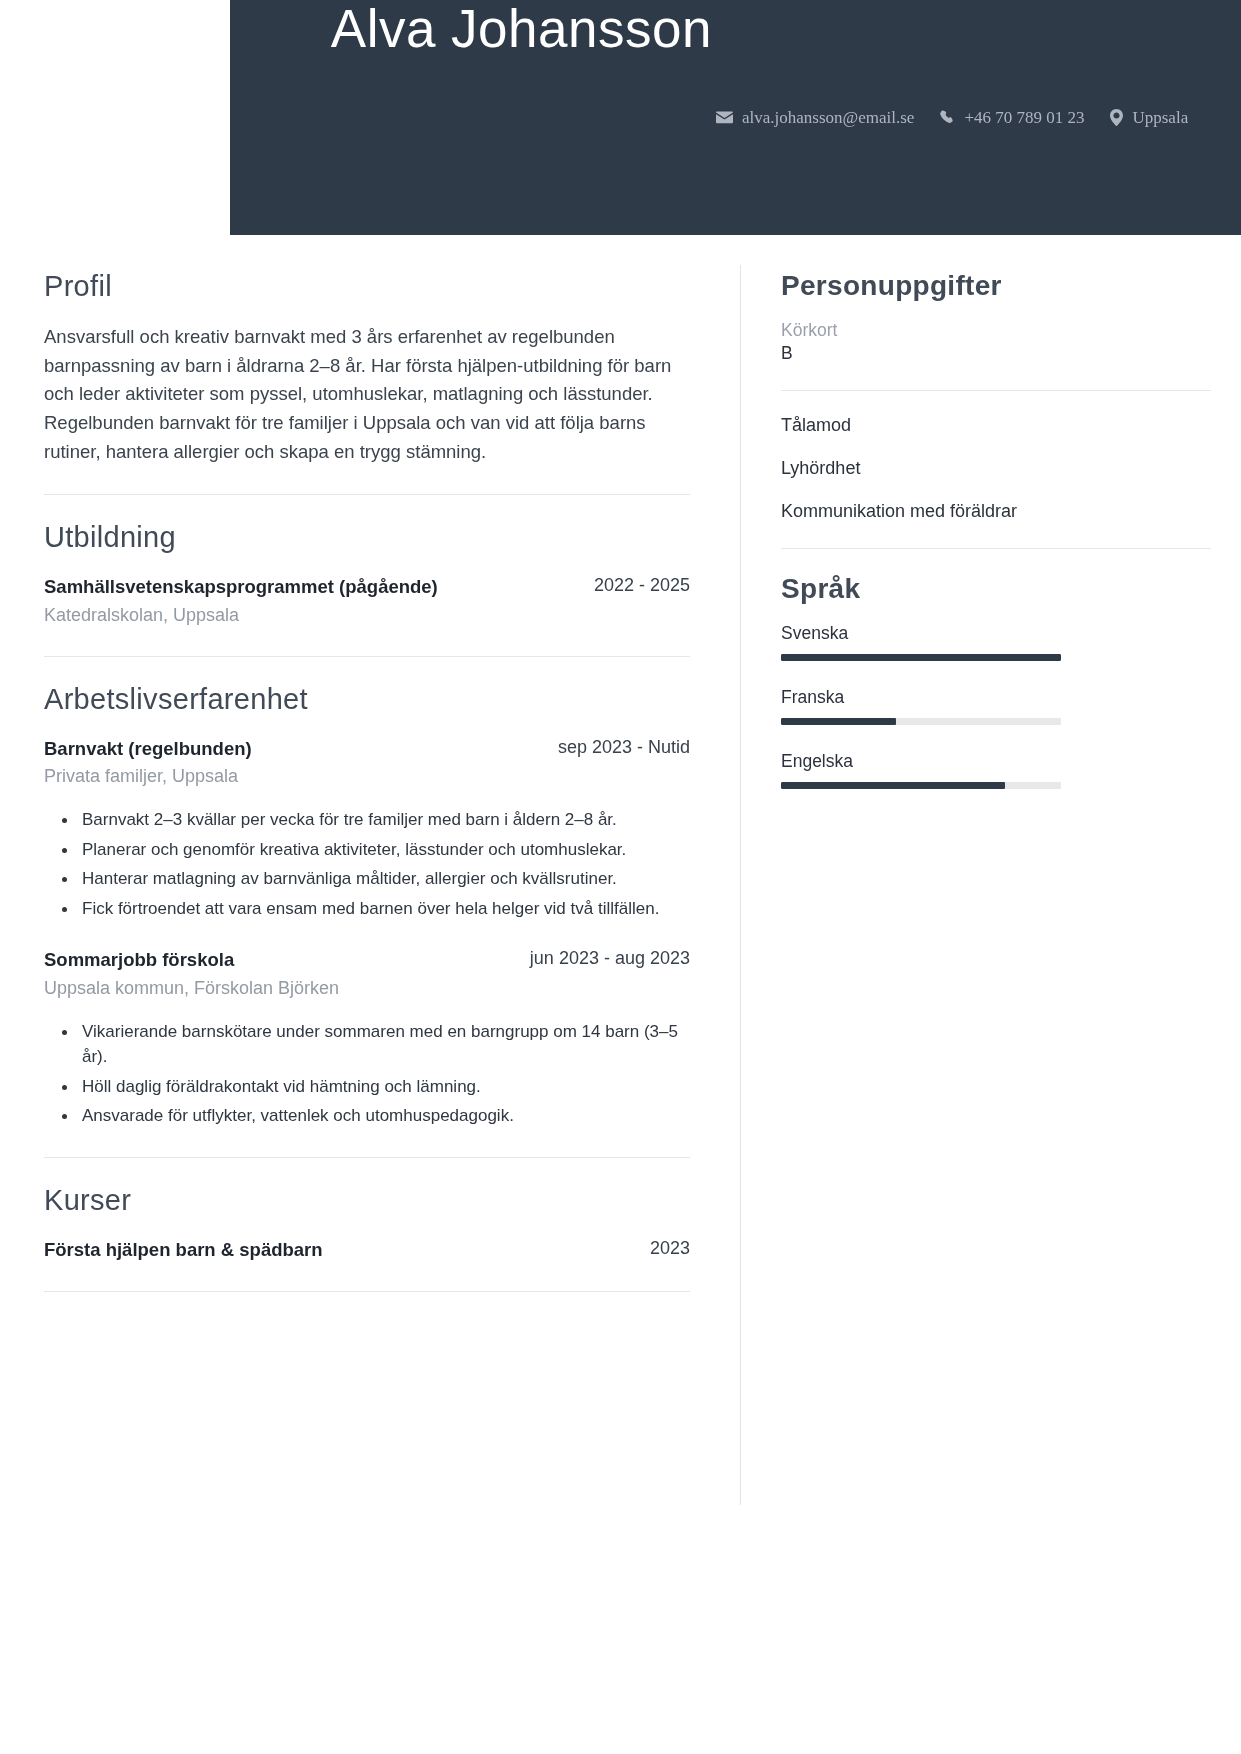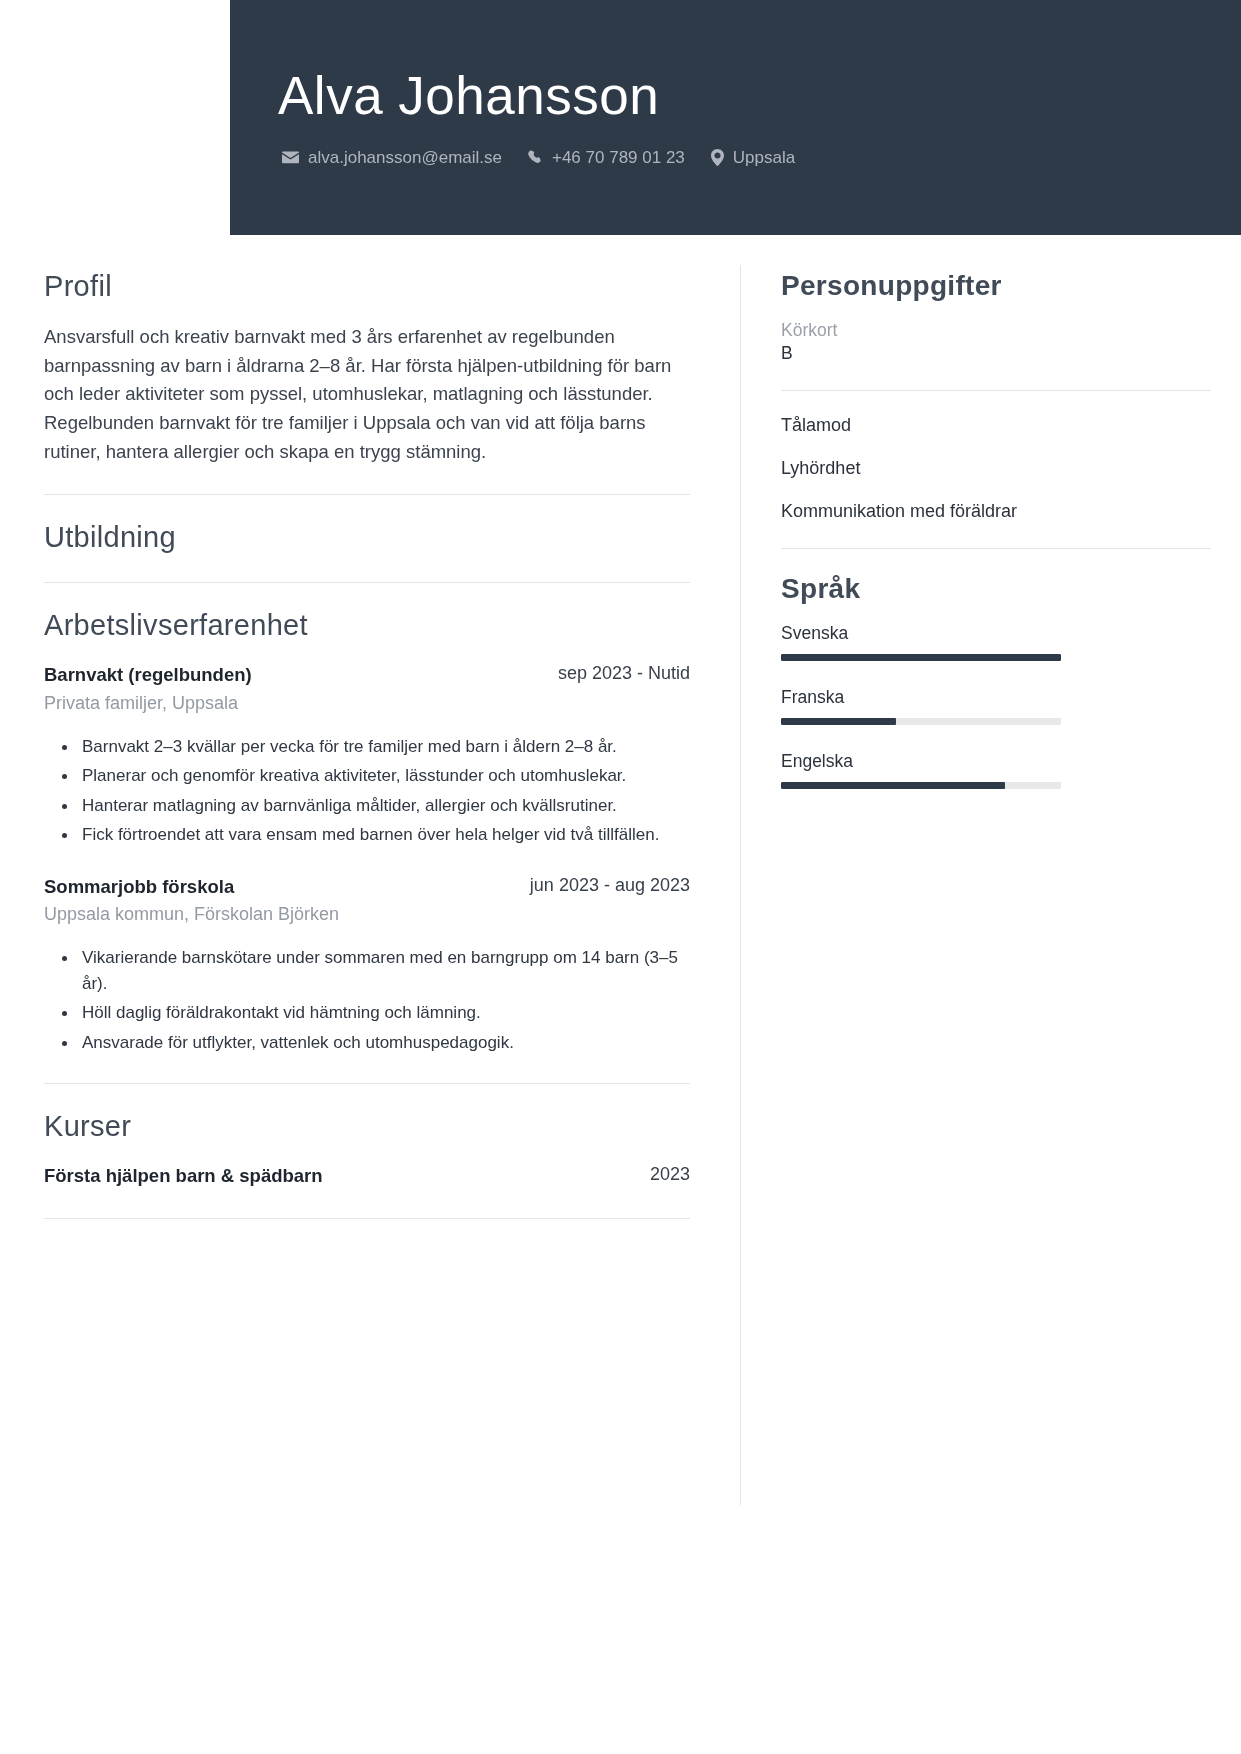--- a/index.html
+++ b/index.html
@@ -27,37 +27,38 @@
   .header {
     position: absolute;
     left: 230px;
     top: 0;
     width: 1011px;
     height: 235px;
     background: #2f3a49;
     box-sizing: border-box;
     padding: 0 0 0 48px;
     display: flex;
-    flex-direction: column;
+    flex-direction: row;
     justify-content: center;
   }
   .name {
     color: #ffffff;
     font-size: 53px;
     font-weight: 400;
     letter-spacing: 0.5px;
     line-height: 1.1;
     margin: 0 0 22px 0;
     white-space: nowrap;
   }
   .contact-row {
     display: flex;
     align-items: center;
     gap: 26px;
     padding-left: 4px;
+    font-family: Liberation Serif, serif;
   }
   .contact-item {
     display: flex;
     align-items: center;
     gap: 9px;
     color: #aeb5bf;
     font-size: 17px;
     white-space: nowrap;
   }
   .contact-item svg { display: block; }
@@ -257,20 +258,27 @@
 
       <section>
         <h2 class="sec-title">Profil</h2>
         <p class="profile-text">Ansvarsfull och kreativ barnvakt med 3 års erfarenhet av regelbunden barnpassning av barn i åldrarna 2–8 år. Har första hjälpen-utbildning för barn och leder aktiviteter som pyssel, utomhuslekar, matlagning och lässtunder. Regelbunden barnvakt för tre familjer i Uppsala och van vid att följa barns rutiner, hantera allergier och skapa en trygg stämning.</p>
       </section>
 
       <hr class="hr">
 
       <section>
         <h2 class="sec-title">Utbildning</h2>
+        <div class="entry">
+          <div class="entry-head">
+            <div class="entry-title">Samhällsvetenskapsprogrammet (pågående)</div>
+            <div class="entry-date">2022 - 2025</div>
+          </div>
+          <div class="entry-sub">Katedralskolan, Uppsala</div>
+        </div>
       </section>
 
       <hr class="hr">
 
       <section>
         <h2 class="sec-title">Arbetslivserfarenhet</h2>
 
         <div class="exp-block">
           <div class="entry-head">
             <div class="entry-title">Barnvakt (regelbunden)</div>

